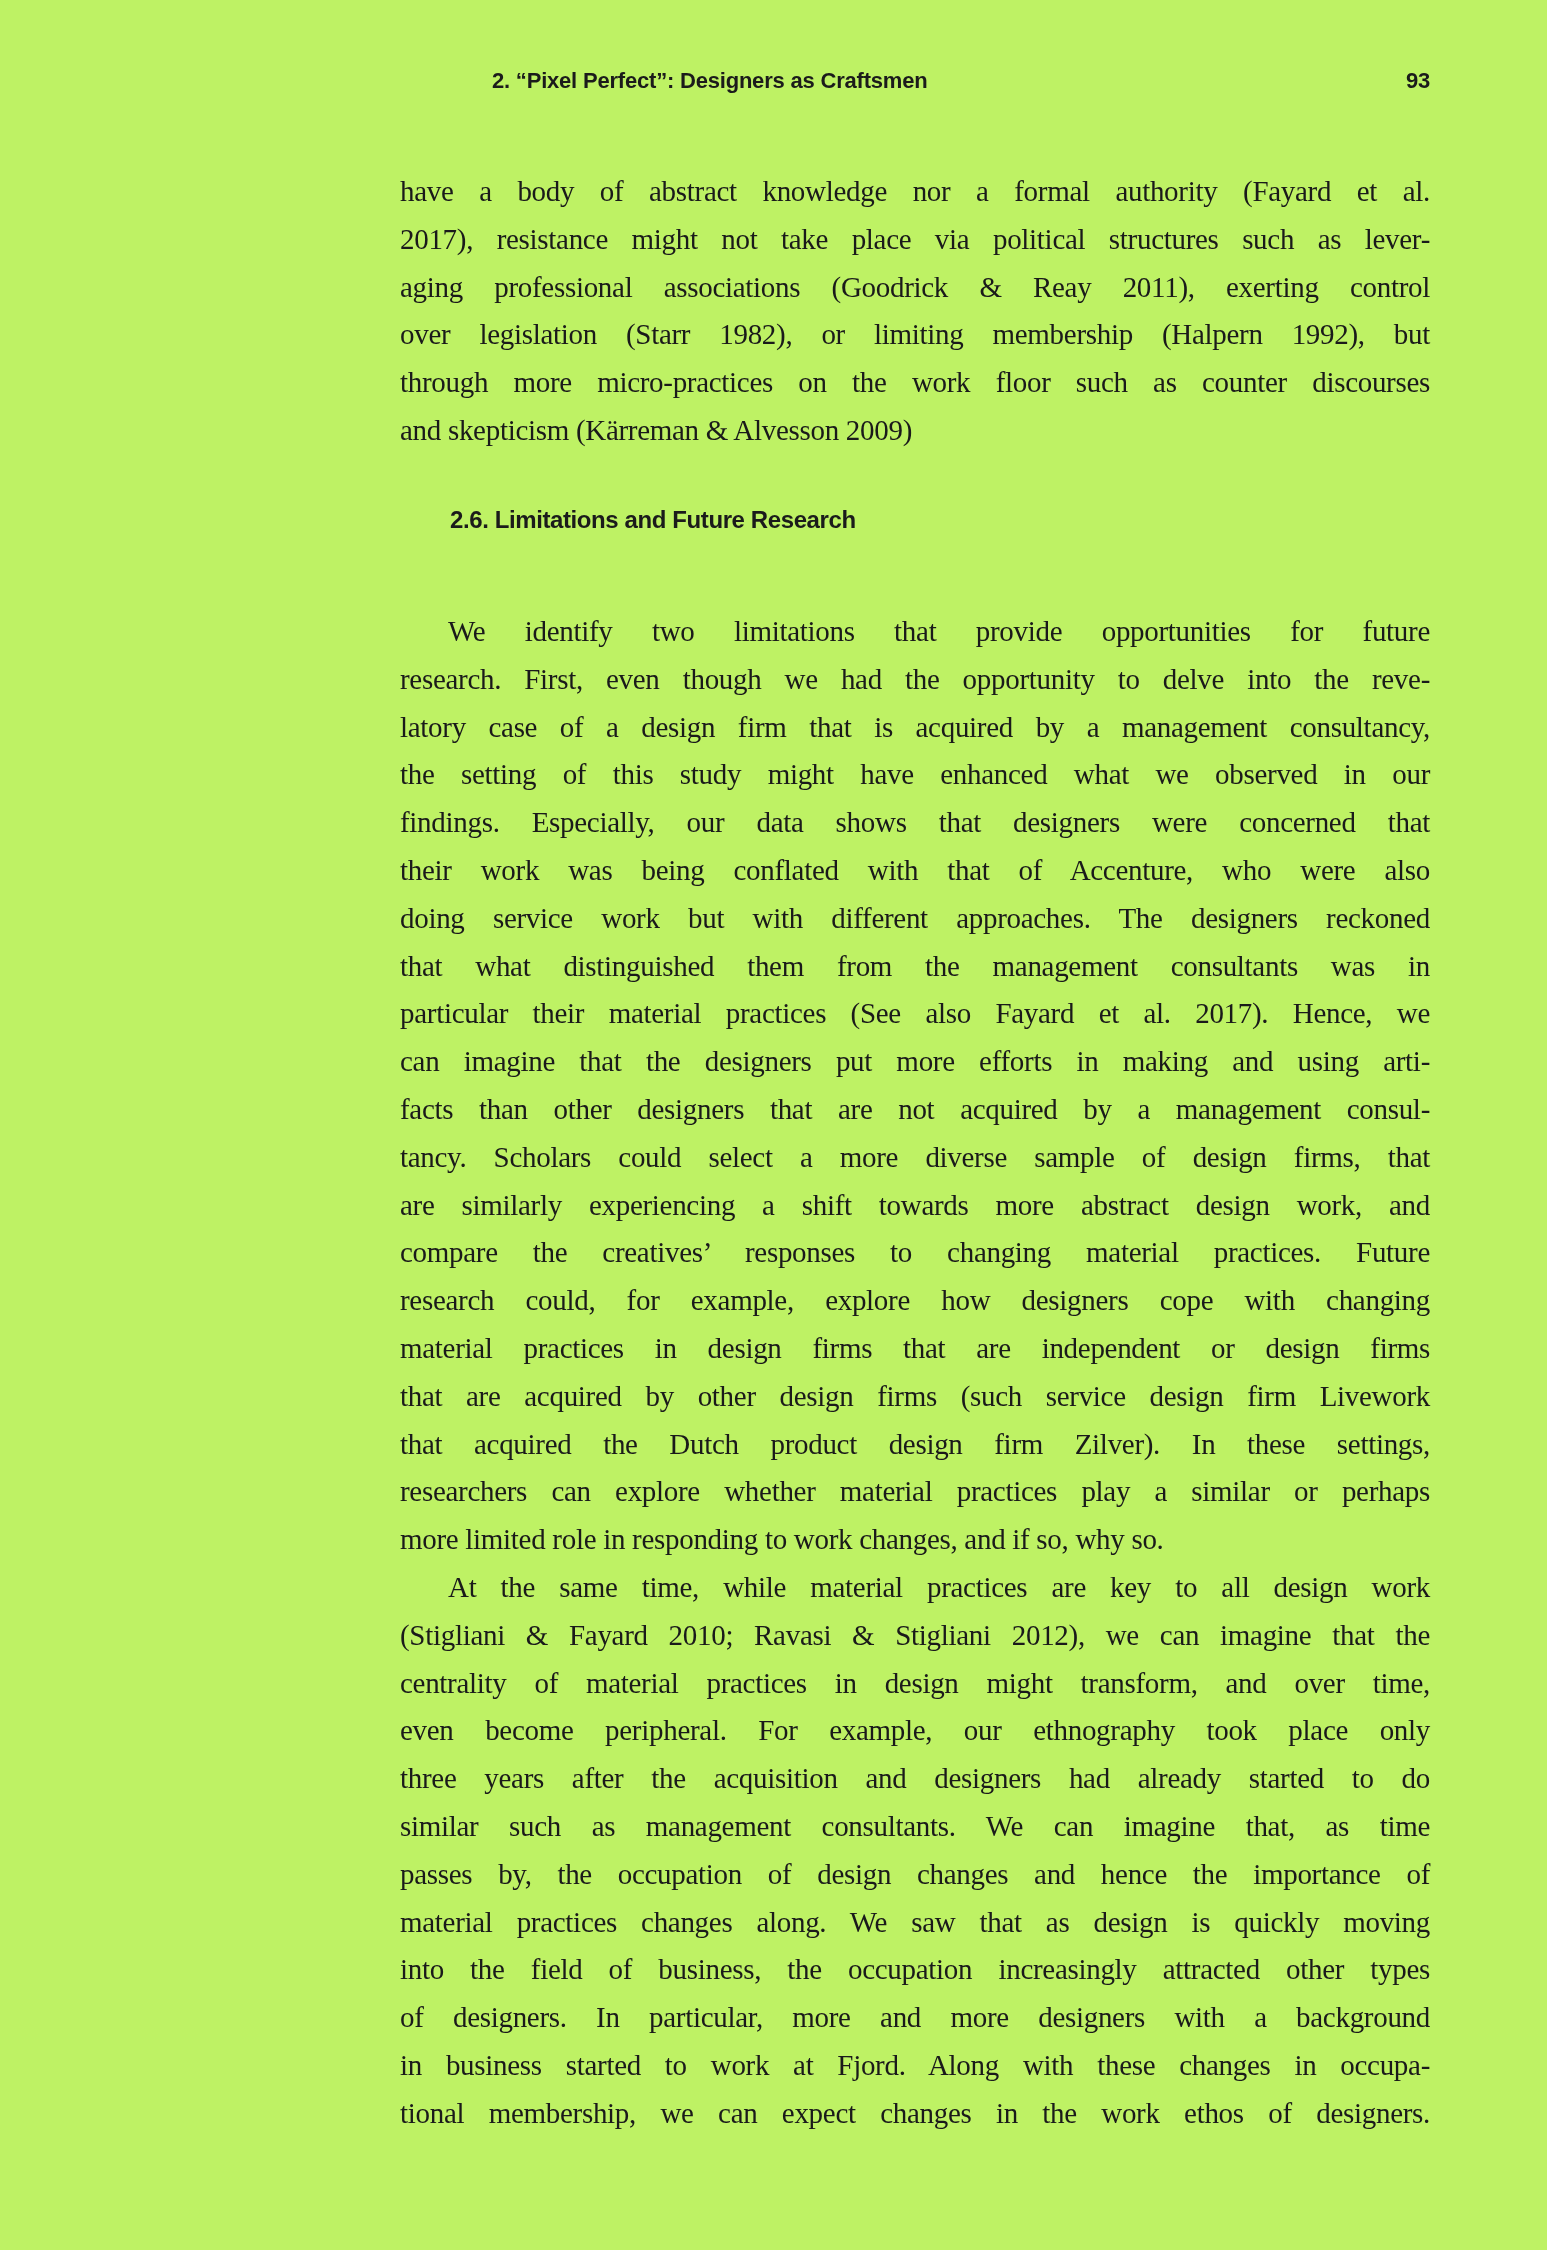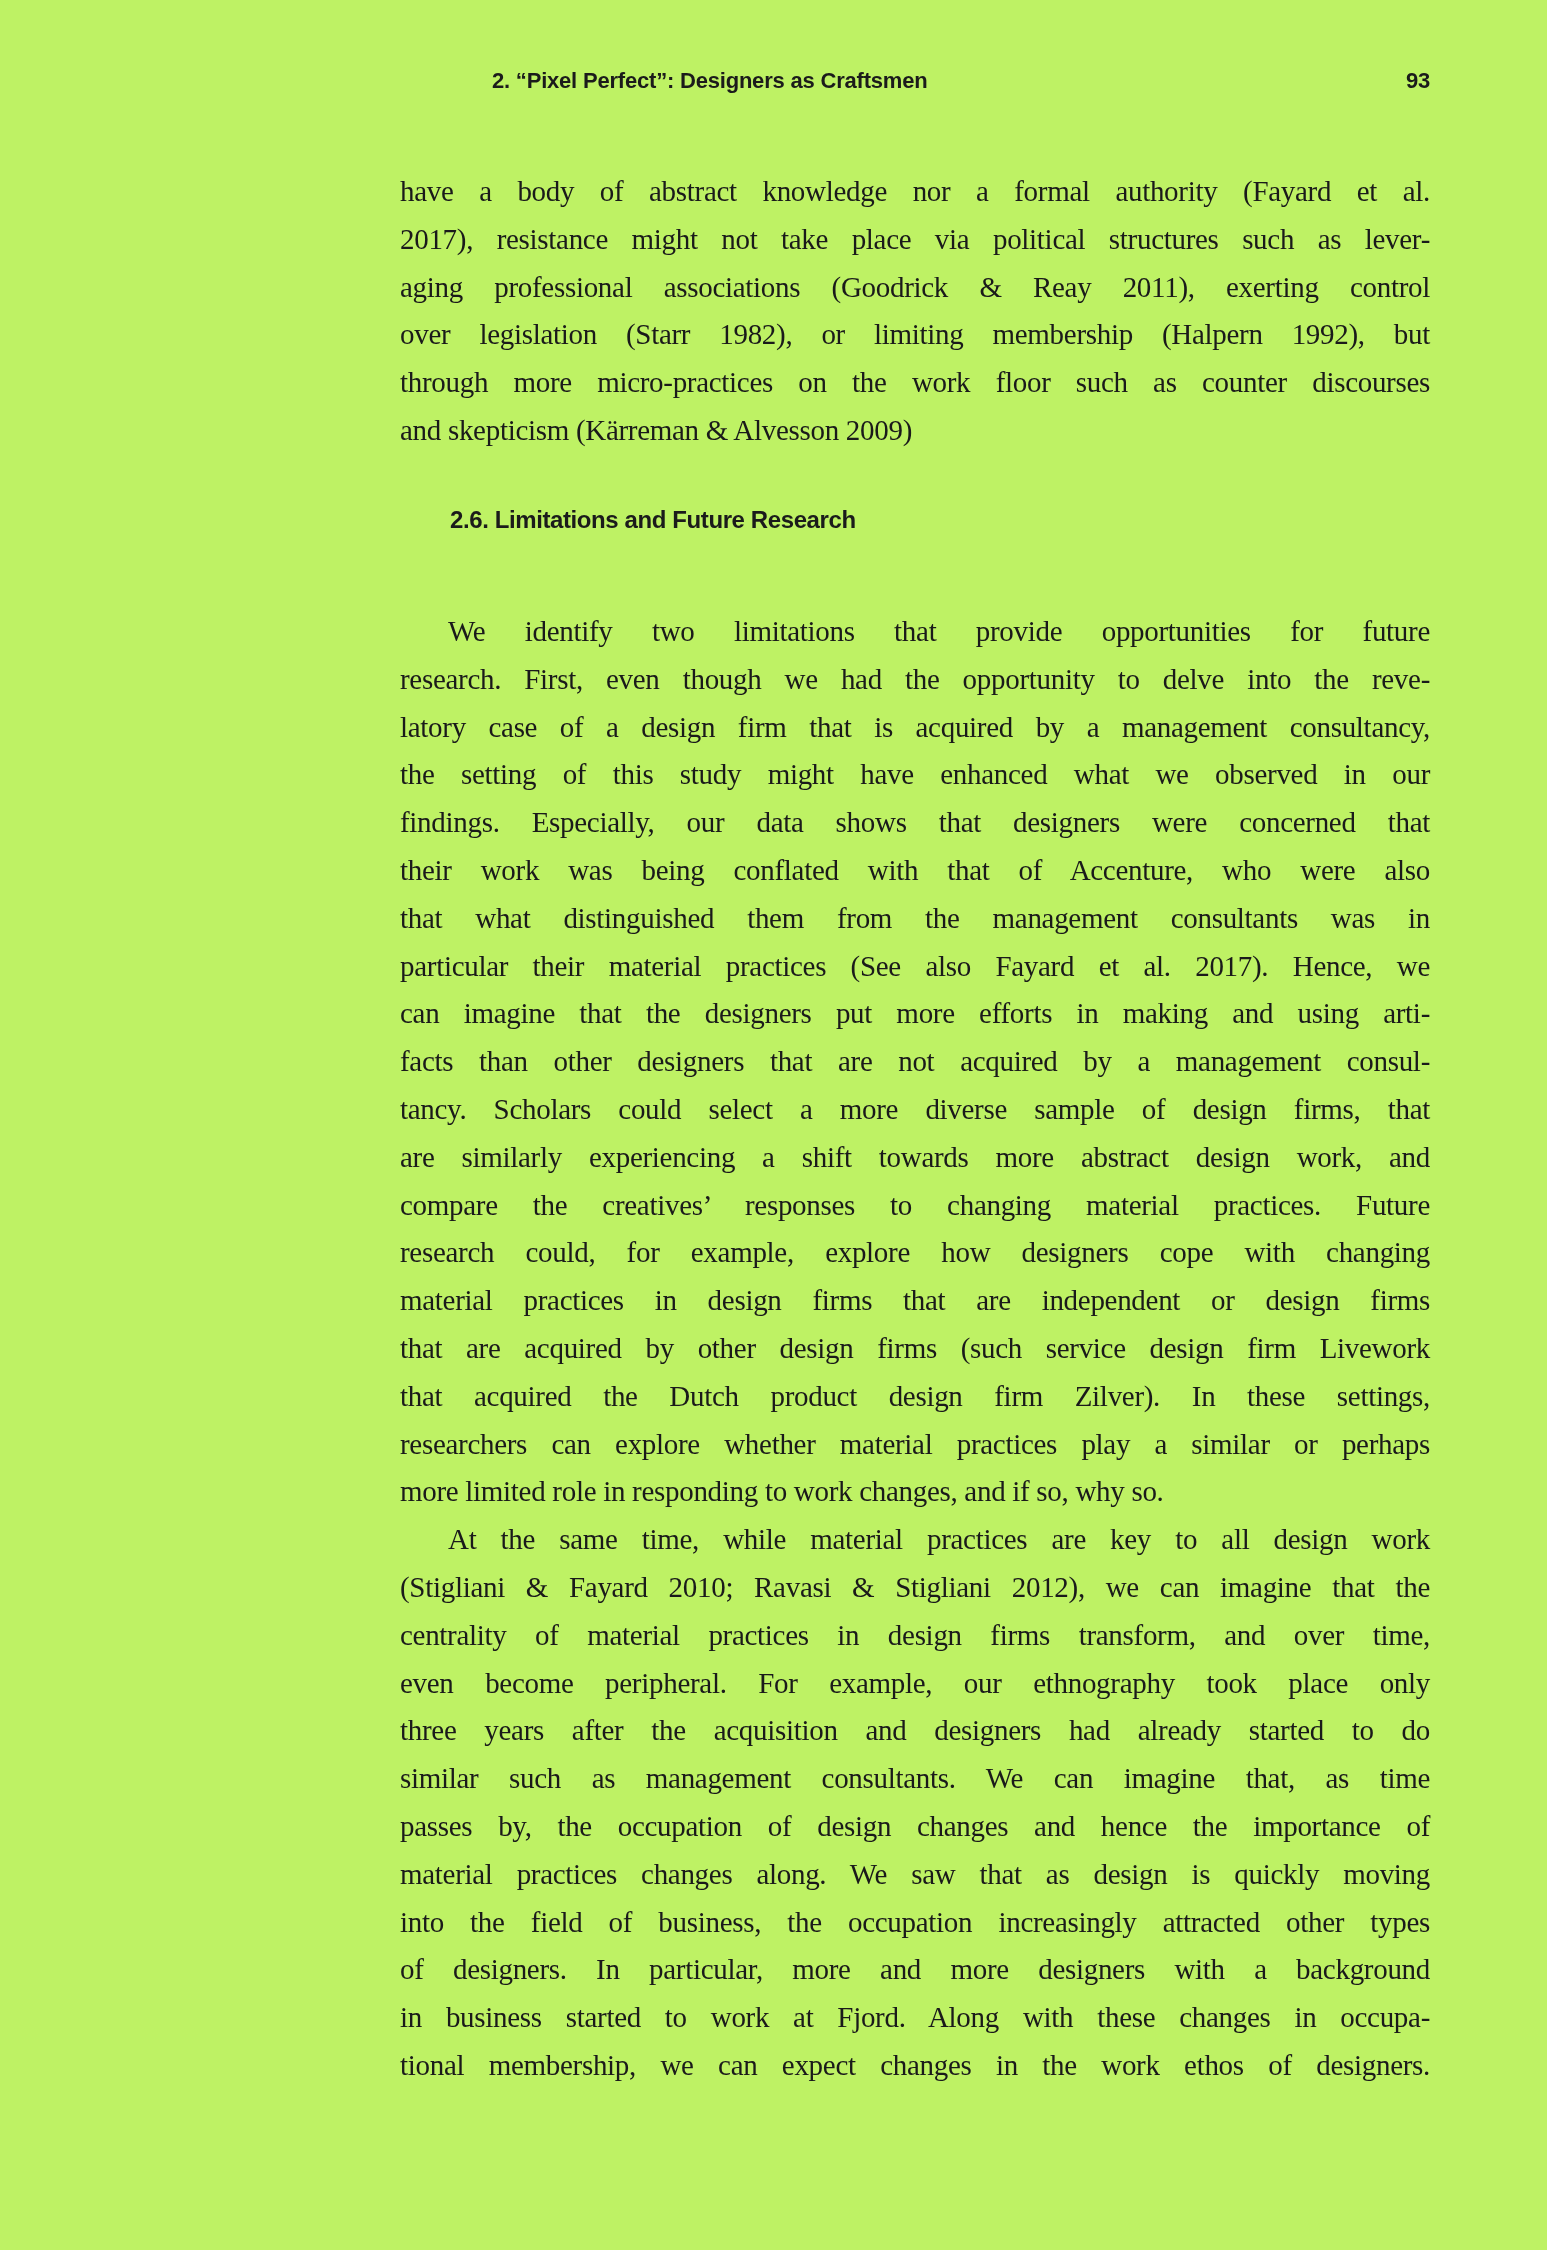--- a/index.html
+++ b/index.html
@@ -51,38 +51,39 @@
   <h2 class="section-heading">2.6. Limitations and Future Research</h2>
 
   <div class="body-text" style="top:608px;">
     <p>
       <span class="line" style="padding-left:48px;">We identify two limitations that provide opportunities for future</span>
       <span class="line">research. First, even though we had the opportunity to delve into the reve-</span>
       <span class="line">latory case of a design firm that is acquired by a management consultancy,</span>
       <span class="line">the setting of this study might have enhanced what we observed in our</span>
       <span class="line">findings. Especially, our data shows that designers were concerned that</span>
       <span class="line">their work was being conflated with that of Accenture, who were also</span>
+      <span class="line">doing service work but with different approaches. The designers reckoned</span>
       <span class="line">that what distinguished them from the management consultants was in</span>
       <span class="line">particular their material practices (See also Fayard et al. 2017). Hence, we</span>
       <span class="line">can imagine that the designers put more efforts in making and using arti-</span>
       <span class="line">facts than other designers that are not acquired by a management consul-</span>
       <span class="line">tancy. Scholars could select a more diverse sample of design firms, that</span>
       <span class="line">are similarly experiencing a shift towards more abstract design work, and</span>
       <span class="line">compare the creatives’ responses to changing material practices. Future</span>
       <span class="line">research could, for example, explore how designers cope with changing</span>
       <span class="line">material practices in design firms that are independent or design firms</span>
       <span class="line">that are acquired by other design firms (such service design firm Livework</span>
       <span class="line">that acquired the Dutch product design firm Zilver). In these settings,</span>
       <span class="line">researchers can explore whether material practices play a similar or perhaps</span>
       <span class="line last">more limited role in responding to work changes, and if so, why so.</span>
     </p>
     <p>
       <span class="line" style="padding-left:48px;">At the same time, while material practices are key to all design work</span>
       <span class="line">(Stigliani &amp; Fayard 2010; Ravasi &amp; Stigliani 2012), we can imagine that the</span>
-      <span class="line">centrality of material practices in design firms transform, and over time,</span>
+      <span class="line">centrality of material practices in design might transform, and over time,</span>
       <span class="line">even become peripheral. For example, our ethnography took place only</span>
       <span class="line">three years after the acquisition and designers had already started to do</span>
       <span class="line">similar such as management consultants. We can imagine that, as time</span>
       <span class="line">passes by, the occupation of design changes and hence the importance of</span>
       <span class="line">material practices changes along. We saw that as design is quickly moving</span>
       <span class="line">into the field of business, the occupation increasingly attracted other types</span>
       <span class="line">of designers. In particular, more and more designers with a background</span>
       <span class="line">in business started to work at Fjord. Along with these changes in occupa-</span>
       <span class="line">tional membership, we can expect changes in the work ethos of designers.</span>
     </p>

